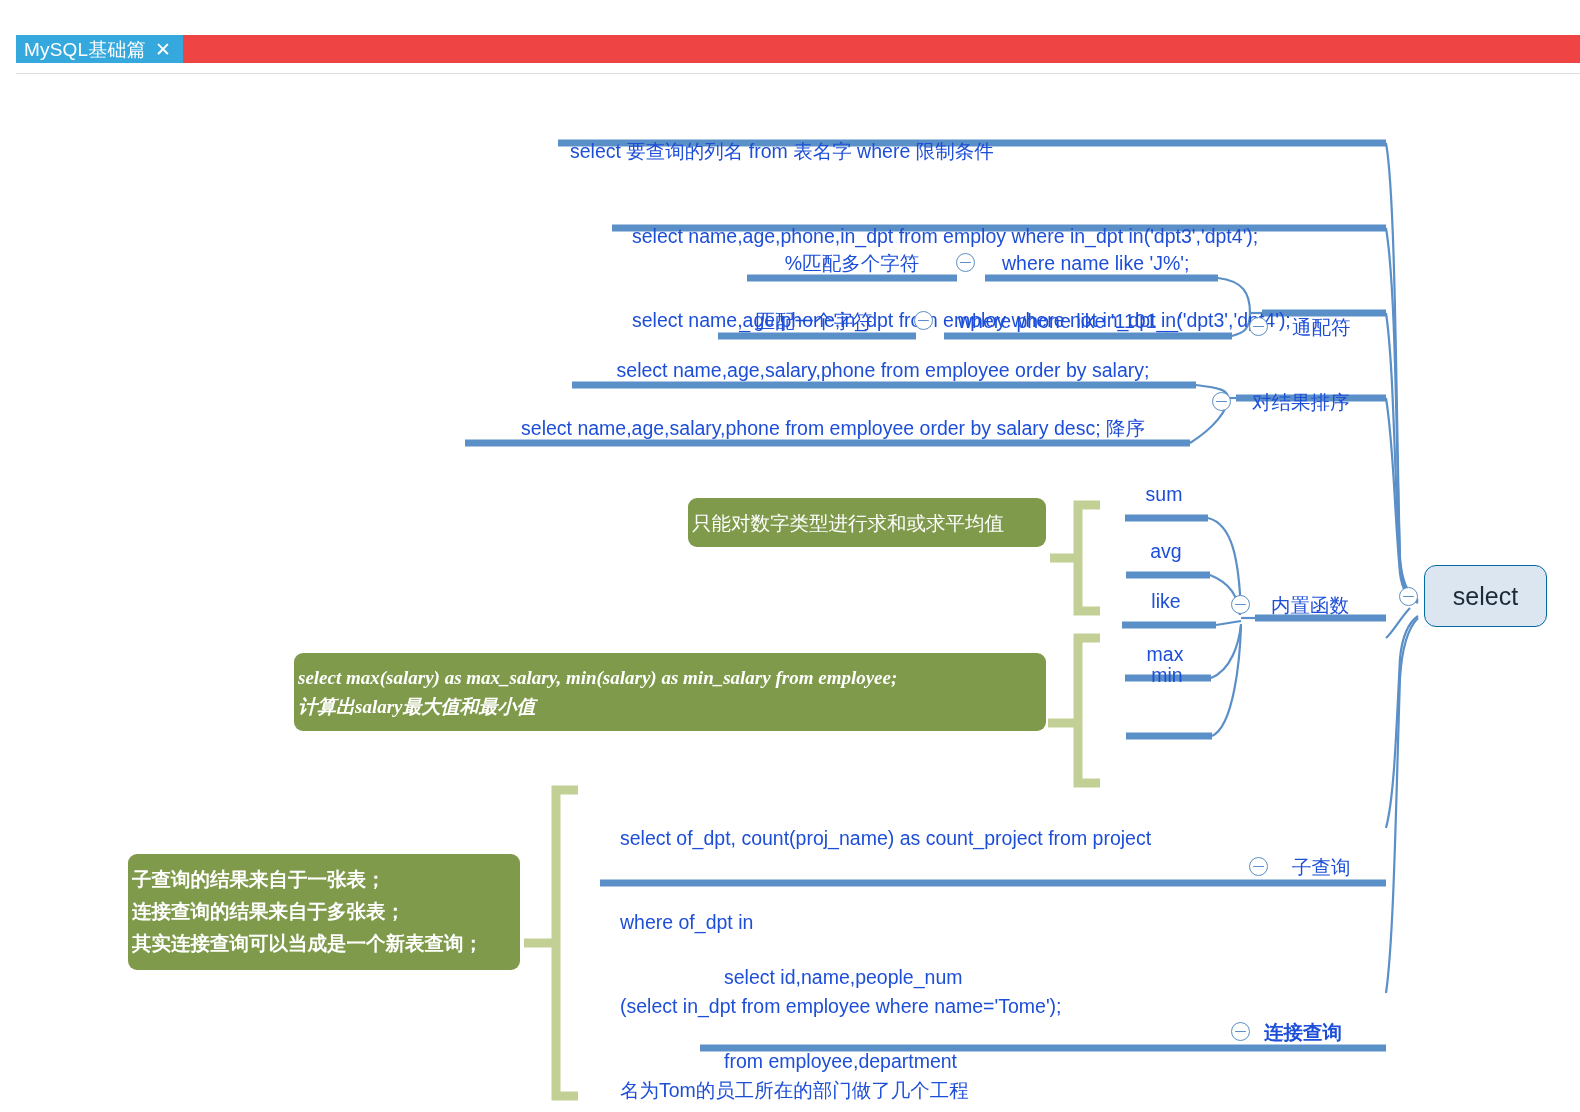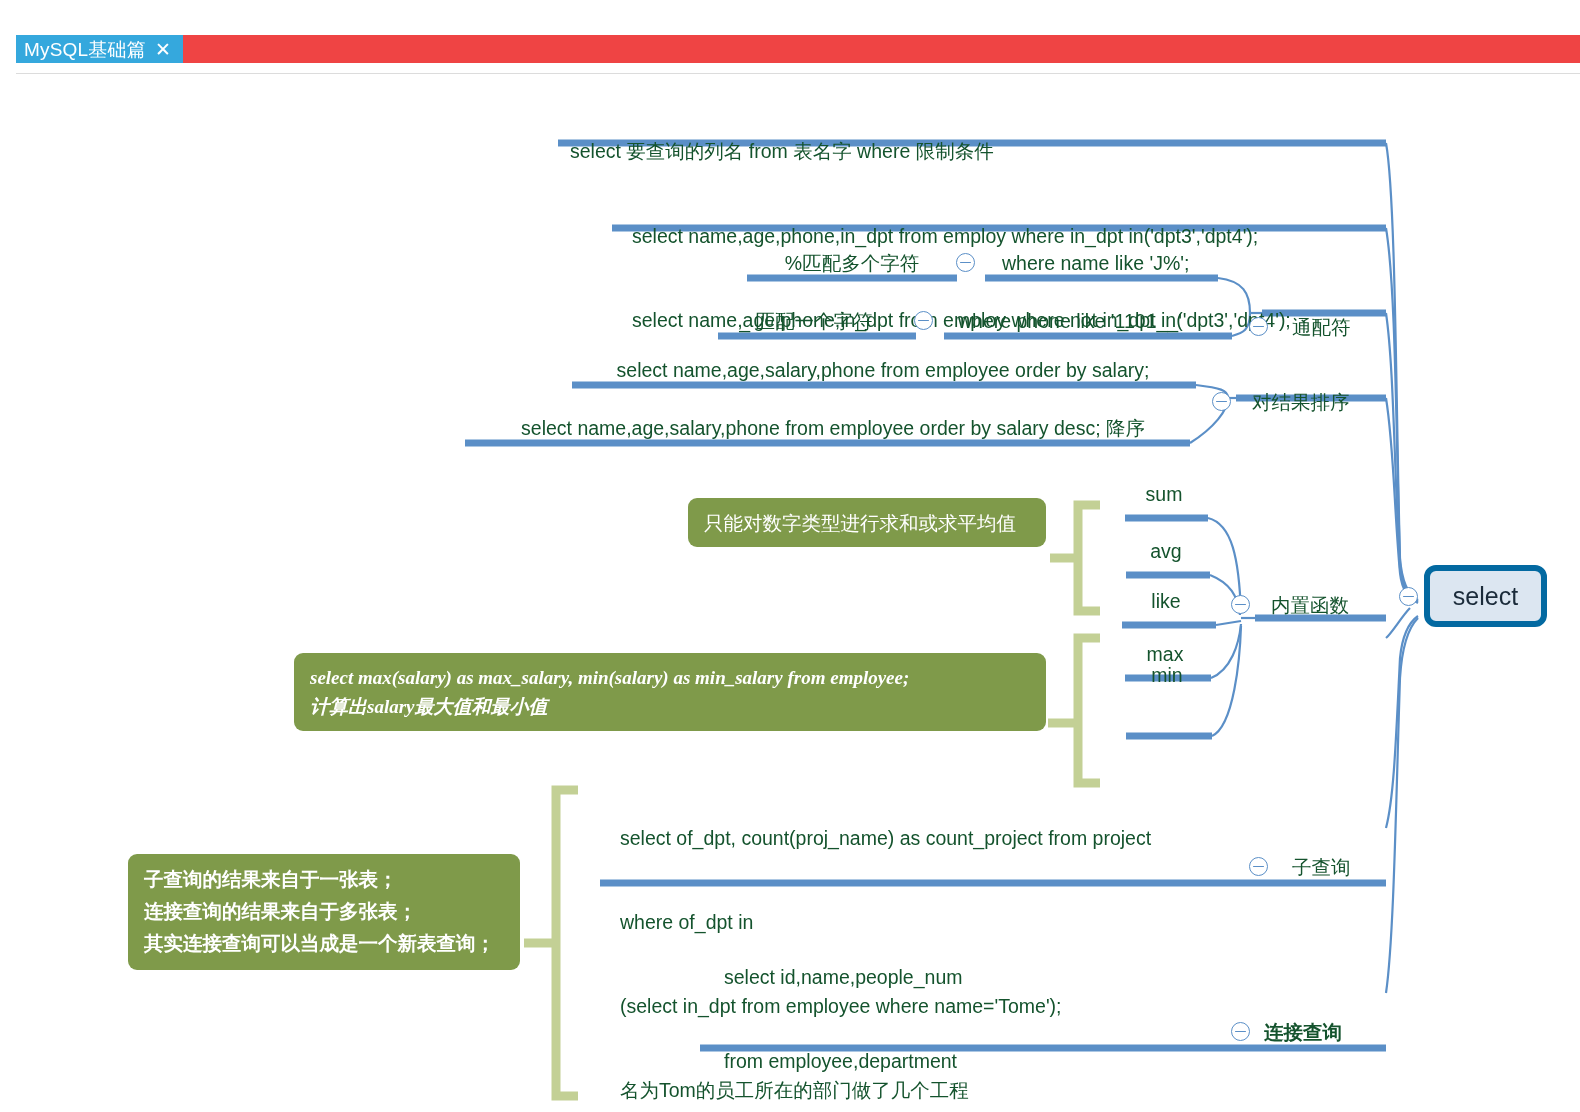--- a/index.html
+++ b/index.html
@@ -32,50 +32,50 @@
     transform:translateY(-1px);
   }
   
   #canvas{position:absolute;left:0;top:38px;width:1580px;height:1074px;}
   svg#wires{position:absolute;left:0;top:0;width:1580px;height:1074px;pointer-events:none;}
 
   
   .node{
     position:absolute;
     font-size:19.5px;
-    color:#14532d;
+    color:#1d4ed8;
     line-height:28px;
     white-space:pre;
   }
   .node.c{text-align:center;}
 
   
   #root-node{
     position:absolute;left:1424px;top:527px;width:123px;height:62px;
-    background:#dce6f1;border:6px solid #0369a1;border-radius:12px;
+    background:#dce6f1;border:1px solid #0369a1;border-radius:12px;
     display:flex;align-items:center;justify-content:center;
     font-size:25px;color:#1b2b3a;
     box-sizing:border-box;
   }
 
   
   .collapse{
     position:absolute;width:19px;height:19px;border-radius:50%;
     border:1.4px solid #5b8fc7;background:#ffffff;box-sizing:border-box;
   }
   .collapse::before{
     content:"";position:absolute;left:3px;top:7.6px;width:11px;height:1.6px;
     background:#5b8fc7;border-radius:1px;
   }
 
   
   .note{
     position:absolute;background:#7f9a4a;border-radius:9px;
     color:#ffffff;box-sizing:border-box;
-    padding:10px 16px;
+    padding:10px 4px;
     font-size:19.5px;line-height:28px;
   }
   .note.serif-ital{
     font-family:"Liberation Serif","DejaVu Serif",serif;
     font-style:italic;font-weight:700;font-size:19px;line-height:29px;
   }
   .note.cn-serif{
     font-family:"Liberation Serif","DejaVu Serif",serif;
     font-weight:700;font-size:19.5px;line-height:32px;
   }

